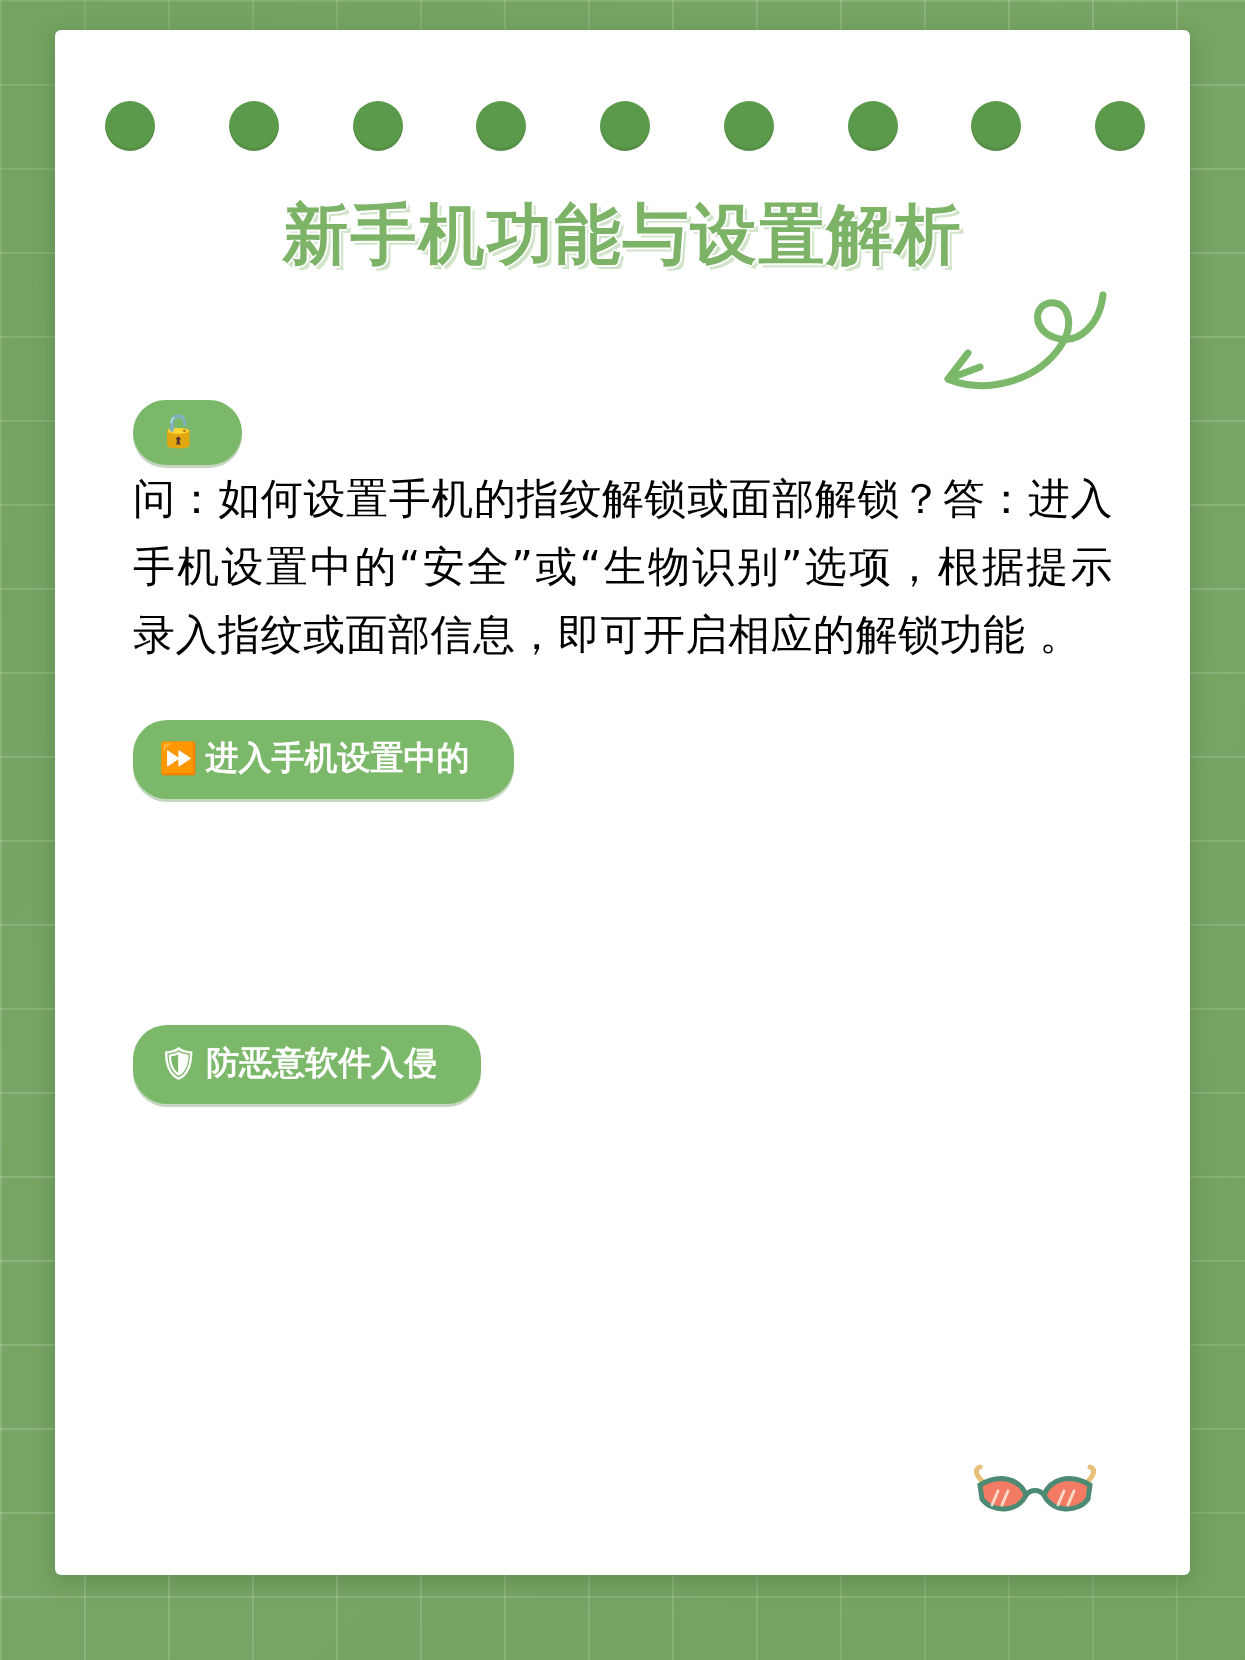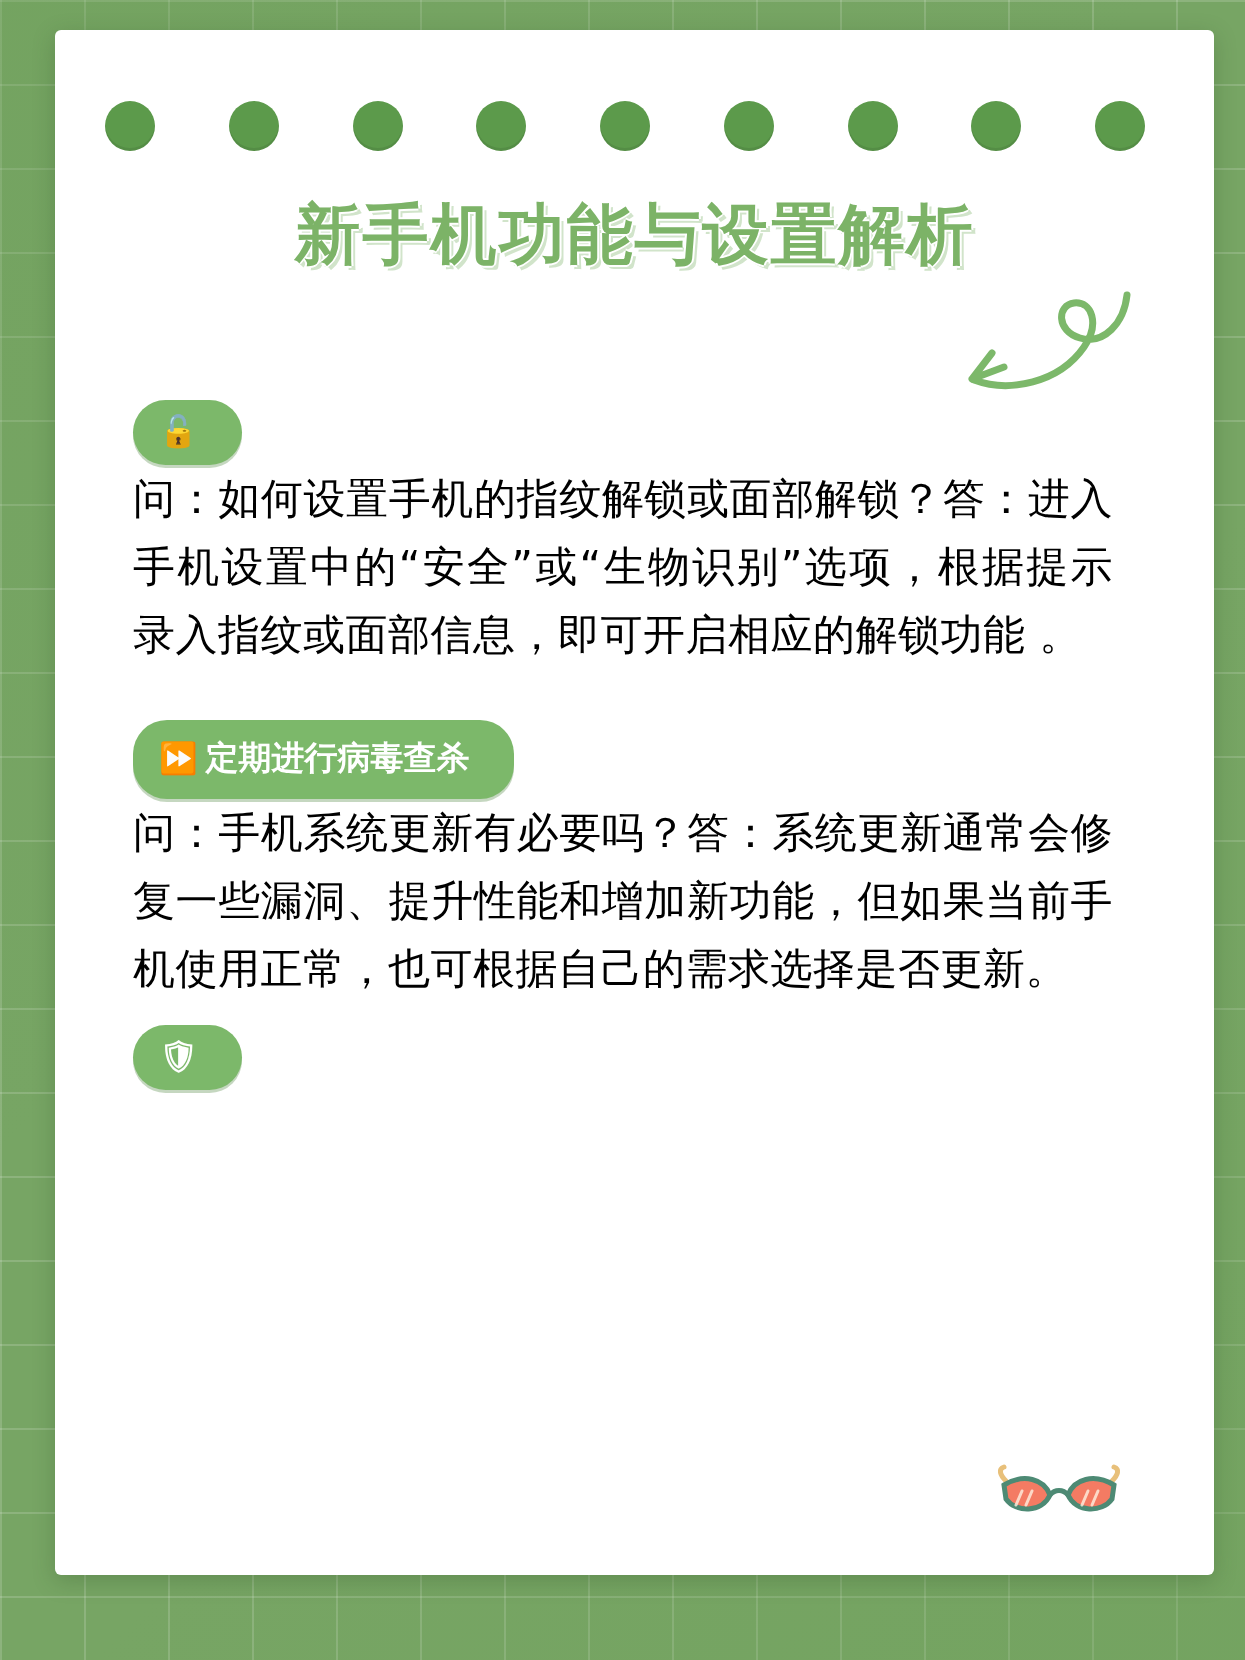--- a/index.html
+++ b/index.html
@@ -37,21 +37,20 @@
   .card {
     position: absolute;
     left: 55px;
     top: 30px;
     width: 1135px;
     height: 1545px;
     background: #ffffff;
     border-radius: 6px;
     box-shadow: 0 6px 22px rgba(40,70,30,0.25);
     overflow: hidden;
-    padding-left: 24px;
   }
 
   
   .holes {
     position: absolute;
     top: 68px;
     left: 50px;
     width: 1040px;
     height: 56px;
     display: flex;
@@ -170,28 +169,28 @@
   <div class="section" id="sec-1">
     <div class="pill">
       <span class="emoji">🔓</span>
     </div>
     <div class="body-text">问：如何设置手机的指纹解锁或面部解锁？答：进入手机设置中的“安全”或“生物识别”选项，根据提示录入指纹或面部信息，即可开启相应的解锁功能 。</div>
   </div>
 
   <div class="section" id="sec-2">
     <div class="pill">
       <span class="emoji">⏩</span>
-      <span>定期进行病毒查杀</span>
+      <span>进入手机设置中的</span>
     </div>
-    <div class="body-text">问：手机系统更新有必要吗？答：系统更新通常会修复一些漏洞、提升性能和增加新功能，但如果当前手机使用正常，也可根据自己的需求选择是否更新。</div>
   </div>
 
   <div class="section" id="sec-3">
     <div class="pill">
       <span class="emoji">🛡</span>
+      <span>防恶意软件入侵</span>
     </div>
   </div>
 
   <svg class="glasses" viewBox="0 0 130 80">
     <path d="M12 26 C 6 20, 4 14, 10 12" fill="none" stroke="#e8c07a" stroke-width="5" stroke-linecap="round"></path>
     <path d="M118 26 C 124 20, 126 14, 120 12" fill="none" stroke="#e8c07a" stroke-width="5" stroke-linecap="round"></path>
     <path d="M10 30 C 30 18, 50 24, 56 40 C 48 58, 22 58, 12 44 Z" fill="#f47b63" stroke="#4d8a74" stroke-width="5"></path>
     <path d="M120 30 C 100 18, 80 24, 74 40 C 82 58, 108 58, 118 44 Z" fill="#f47b63" stroke="#4d8a74" stroke-width="5"></path>
     <path d="M56 40 C 61 34, 69 34, 74 40" fill="none" stroke="#4d8a74" stroke-width="5" stroke-linecap="round"></path>
     <path d="M28 36 L 22 50 M38 36 L 32 50" stroke="#fff0e0" stroke-width="3" stroke-linecap="round" opacity="0.8"></path>

